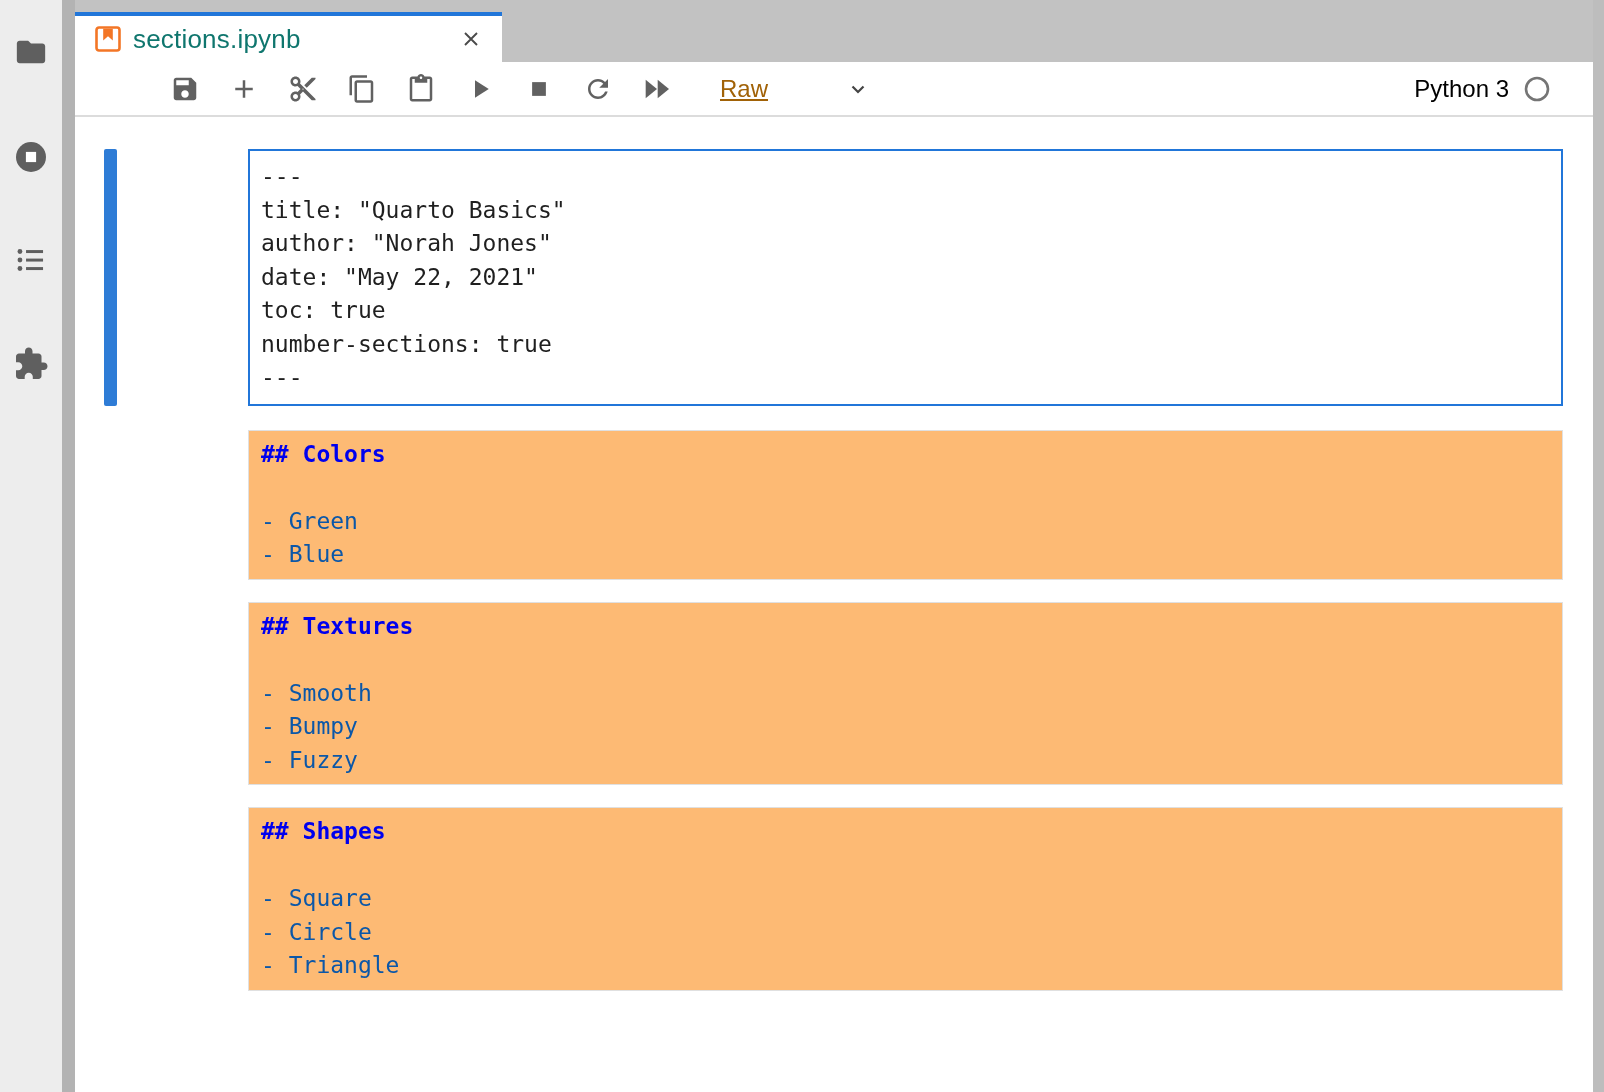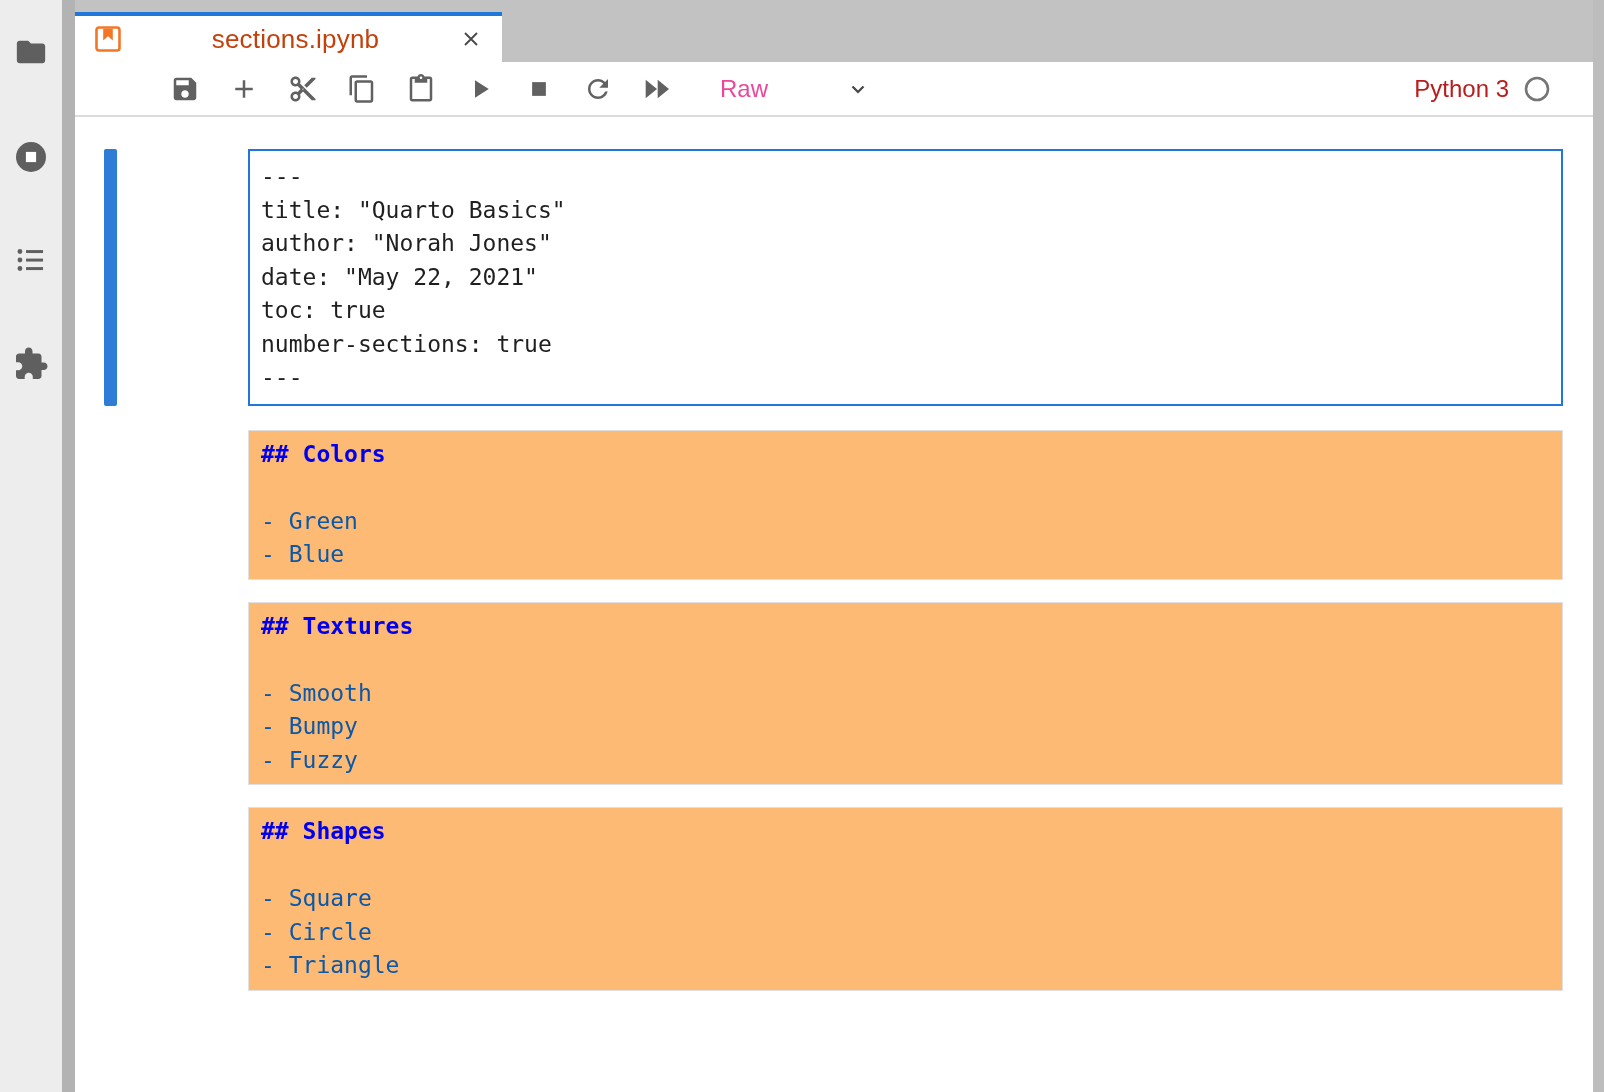--- a/index.html
+++ b/index.html
@@ -37,22 +37,22 @@
 
   
   .tabbar { position: absolute; left: 0; top: 0; right: -11px; height: 62px; background: #c2c2c2; }
   .tab {
     position: absolute; left: 0; top: 12px; width: 427px; height: 50px;
     background: #ffffff; border-top: 4px solid #2176d9;
     display: flex; align-items: center; cursor: pointer;
   }
   .tab-icon { margin-left: 19px; width: 28px; height: 28px; flex: 0 0 auto; }
   .tab-label {
-    margin-left: 11px; font-size: 26px; color: #c2410c; letter-spacing: 0.2px;
-    white-space: nowrap; flex: 1 1 auto; text-align: center;
+    margin-left: 11px; font-size: 26px; color: #0f766e; letter-spacing: 0.2px;
+    white-space: nowrap; flex: 1 1 auto;
   }
   .tab-close {
     width: 26px; height: 26px; margin-right: 18px; flex: 0 0 auto;
     display: flex; align-items: center; justify-content: center; cursor: pointer;
   }
 
   
   .toolbar {
     position: absolute; left: 0; top: 62px; right: 0; height: 55px;
     background: #ffffff; border-bottom: 2px solid #dcdcdc;
@@ -60,23 +60,23 @@
   }
   .tb-btn {
     width: 36px; height: 36px; margin-right: 23px; flex: 0 0 auto;
     display: flex; align-items: center; justify-content: center; cursor: pointer;
   }
   .celltype-dropdown {
     margin-left: 8px; width: 172px; height: 40px; flex: 0 0 auto;
     display: flex; align-items: center; justify-content: space-between;
     padding: 0 8px 0 14px; cursor: pointer;
   }
-  .celltype-value { font-size: 24px; color: #ec4899; }
+  .celltype-value { font-size: 24px; color: #a16207; text-decoration: underline; }
   .kernel-area { margin-left: auto; display: flex; align-items: center; }
-  .kernel-name { font-size: 24px; color: #b91c1c; cursor: pointer; }
+  .kernel-name { font-size: 24px; color: #000000; cursor: pointer; }
   .kernel-status { margin-left: 14px; width: 28px; height: 28px; display: flex; align-items: center; justify-content: center; }
 
   
   .notebook { position: absolute; left: 0; right: 0; top: 117px; bottom: 0; background: #ffffff; overflow: hidden; }
   .collapser {
     position: absolute; left: 29px; top: 32px; width: 13px; height: 257px;
     background: #2e7cd6; border-radius: 2px; cursor: pointer;
   }
   .cells { margin: 32px 30px 0 173px; }
 

